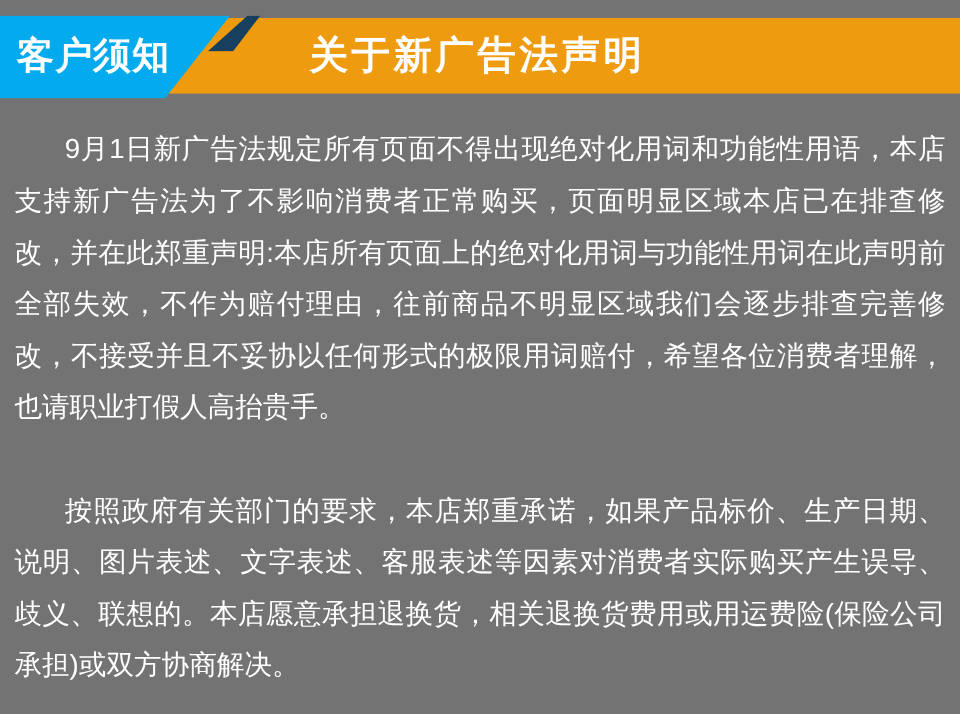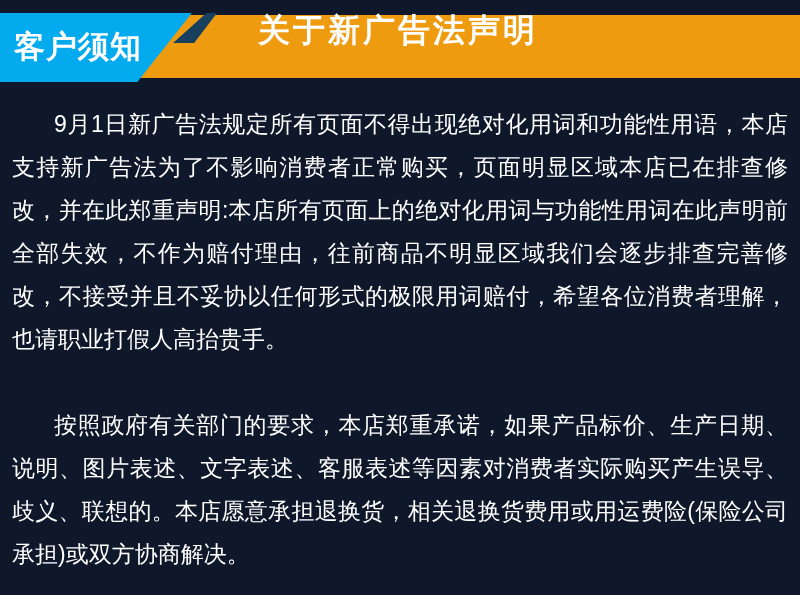--- a/index.html
+++ b/index.html
@@ -11,21 +11,21 @@
     height: 595px;
     overflow: hidden;
     background: #0b63f2;
     font-family: "Liberation Sans", "DejaVu Sans", sans-serif;
   }
 
   #page {
     position: relative;
     width: 800px;
     height: 595px;
-    background: #0f172a;
+    background: #737373;
     overflow: hidden;
   }
 
   
   .banner {
     position: absolute;
     left: 0;
     top: 0;
     width: 800px;
     height: 92px;
@@ -71,21 +71,21 @@
     font-weight: bold;
     color: #ffffff;
     letter-spacing: 1px;
     line-height: 52px;
     white-space: nowrap;
   }
 
   .banner-title {
     position: absolute;
     left: 258px;
-    top: 4px;
+    top: 20px;
     font-size: 32px;
     font-weight: bold;
     color: #ffffff;
     letter-spacing: 3px;
     line-height: 52px;
     white-space: nowrap;
   }
 
   
   .body-copy {

